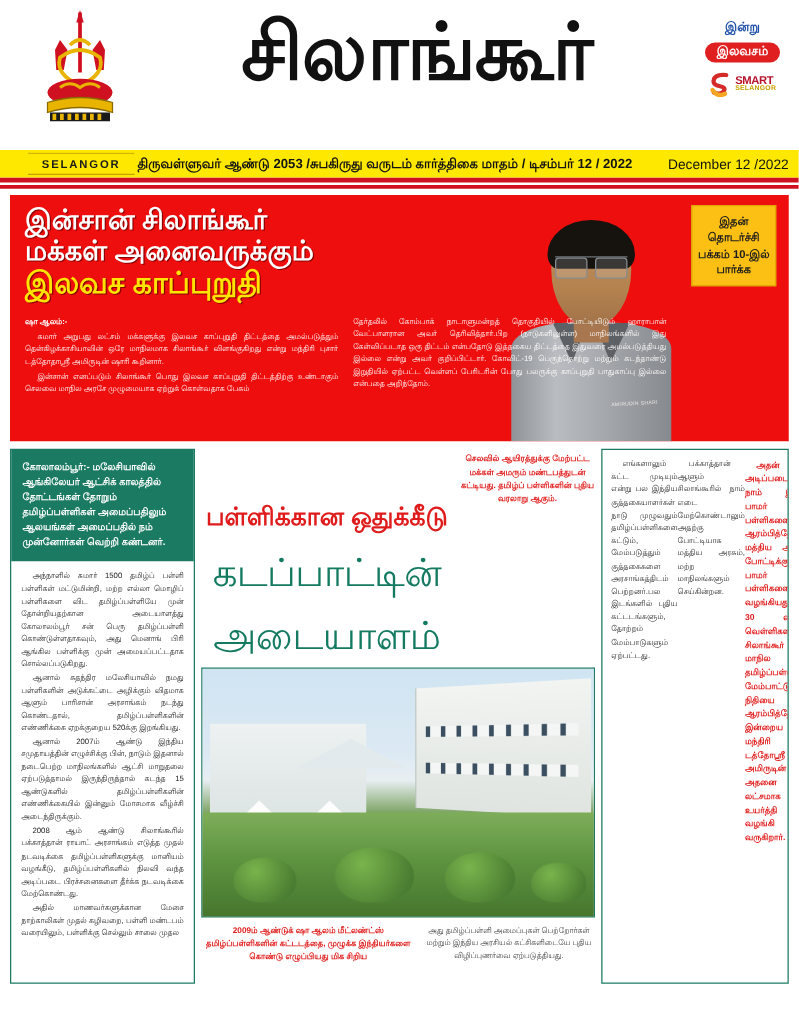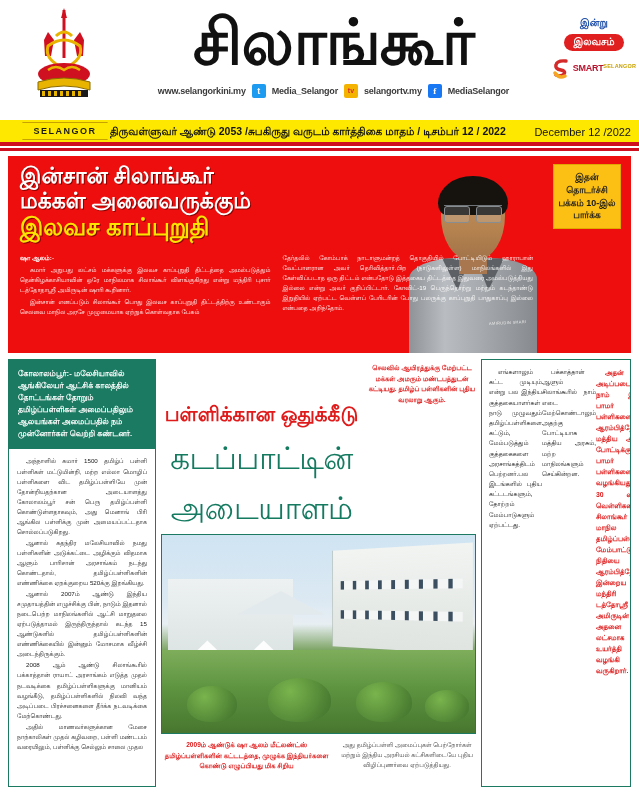--- a/index.html
+++ b/index.html
@@ -118,21 +118,21 @@
     align-items: center;
     gap: 2px;
     margin-top: 5px;
   }
   .smart-mark {
     width: 19px; height: 21px;
     flex: 0 0 19px;
   }
   .smart-text {
     display: flex;
-    flex-direction: row;
+    flex-direction: column;
     line-height: 0.95;
   }
   .smart-text .s1 { font-size: 9px; font-weight: bold; color: #b8132d; letter-spacing: -0.3px; }
   .smart-text .s2 { font-size: 5.5px; font-weight: bold; color: #c9a100; letter-spacing: 0.2px; }
 
   
   .datebar {
     background: #ffe800;
     height: 22px;
     display: flex;
@@ -511,29 +511,20 @@
             <rect x="42" y="85" width="3" height="5"></rect>
           <rect x="48" y="85" width="3" height="5"></rect>
             <rect x="54" y="85" width="3" height="5"></rect>
           <rect x="60" y="85" width="3" height="5"></rect>
         </g>
       </svg>
     </div>
 
     <div class="masthead-center">
       <div class="paper-title">சிலாங்கூர்</div>
-      <div class="social-row">
-        <span class="soc-label">www.selangorkini.my</span>
-        <span class="icon-box icon-twitter">t</span>
-        <span class="soc-label">Media_Selangor</span>
-        <span class="icon-box icon-tv">tv</span>
-        <span class="soc-label">selangortv.my</span>
-        <span class="icon-box icon-fb">f</span>
-        <span class="soc-label">MediaSelangor</span>
-      </div>
     </div>
 
     <div class="masthead-right">
       <div class="indru">இன்று</div>
       <div class="free-badge">இலவசம்</div>
       <div class="smart-logo">
         <svg class="smart-mark" viewBox="0 0 19 21">
           <path d="M14,3 Q5,2 4,7 Q3,11 9,12 Q14,13 12,16 Q10,19 4,17" fill="none" stroke="#d42a2a" stroke-width="3.4" stroke-linecap="round"></path>
           <path d="M3,15 Q7,21 13,18" fill="none" stroke="#f5a623" stroke-width="3.4" stroke-linecap="round"></path>
         </svg>

